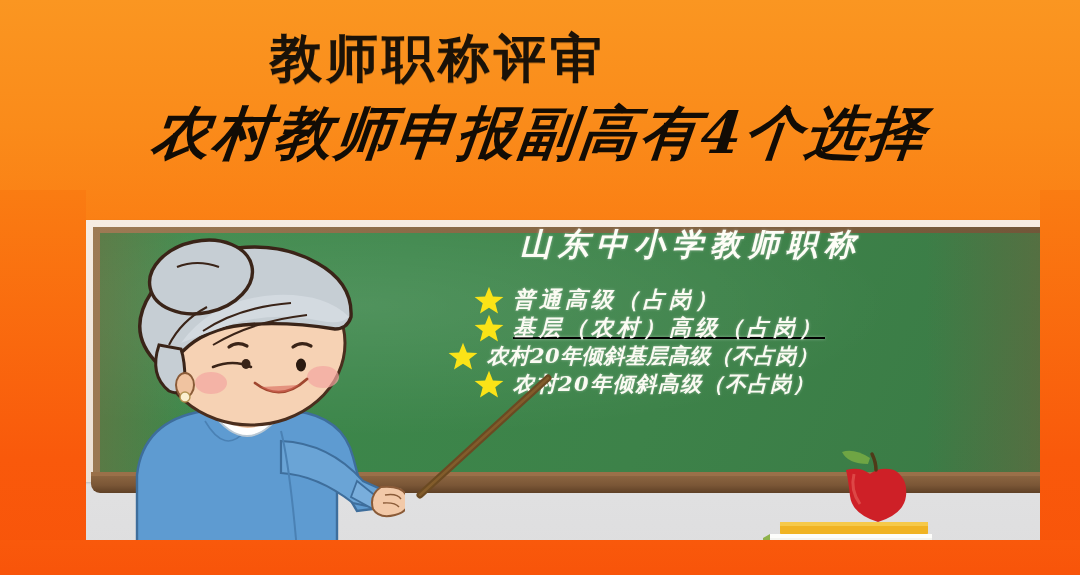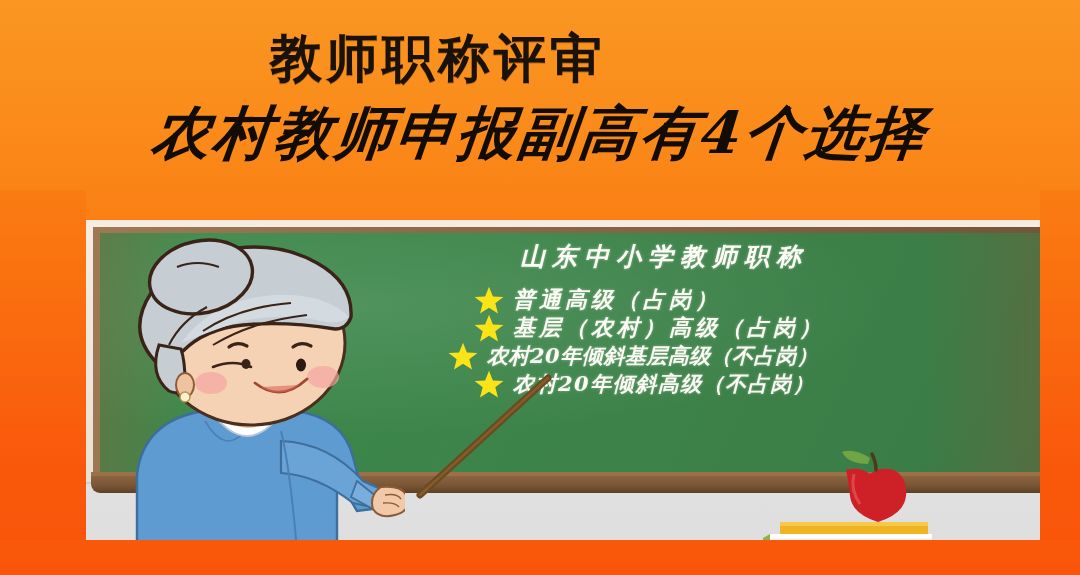--- a/index.html
+++ b/index.html
@@ -129,25 +129,25 @@
     top: 264px;
     width: 975px;
     height: 6px;
     background: #9a7049;
   }
 
   
   #board-heading {
     position: absolute;
     left: 520px;
-    top: 240px;
+    top: 224px;
     font-family: "DejaVu Serif", "Liberation Serif", serif;
     font-style: italic;
     font-weight: 700;
-    font-size: 25px;
+    font-size: 31px;
     letter-spacing: 7px;
     color: #fdfdf6;
     text-shadow: 0 0 3px rgba(255,255,255,.45);
     white-space: nowrap;
   }
   .chalk-row {
     position: absolute;
     display: flex;
     align-items: center;
     white-space: nowrap;
@@ -160,21 +160,21 @@
   }
   .chalk-text {
     font-family: "DejaVu Serif", "Liberation Serif", serif;
     font-style: italic;
     font-weight: 700;
     color: #fbfbf3;
     letter-spacing: 2px;
     text-shadow: 0 0 3px rgba(255,255,255,.40);
   }
   #row-0 { left: 474px; top: 285px; }
-  #row-1 { left: 474px; top: 313px; }
+  #row-1 { left: 474px; top: 313px; text-decoration: underline; }
   #row-2 { left: 448px; top: 341px; }
   #row-3 { left: 474px; top: 369px; }
   #row-0 .chalk-text { font-size: 22px; letter-spacing: 4px; }
   #row-1 .chalk-text { font-size: 22px; letter-spacing: 4px; }
   #row-2 .chalk-text { font-size: 21px; letter-spacing: 0.5px; }
   #row-3 .chalk-text { font-size: 21px; letter-spacing: 1.5px; }
 
   
   #teacher {
     position: absolute;

